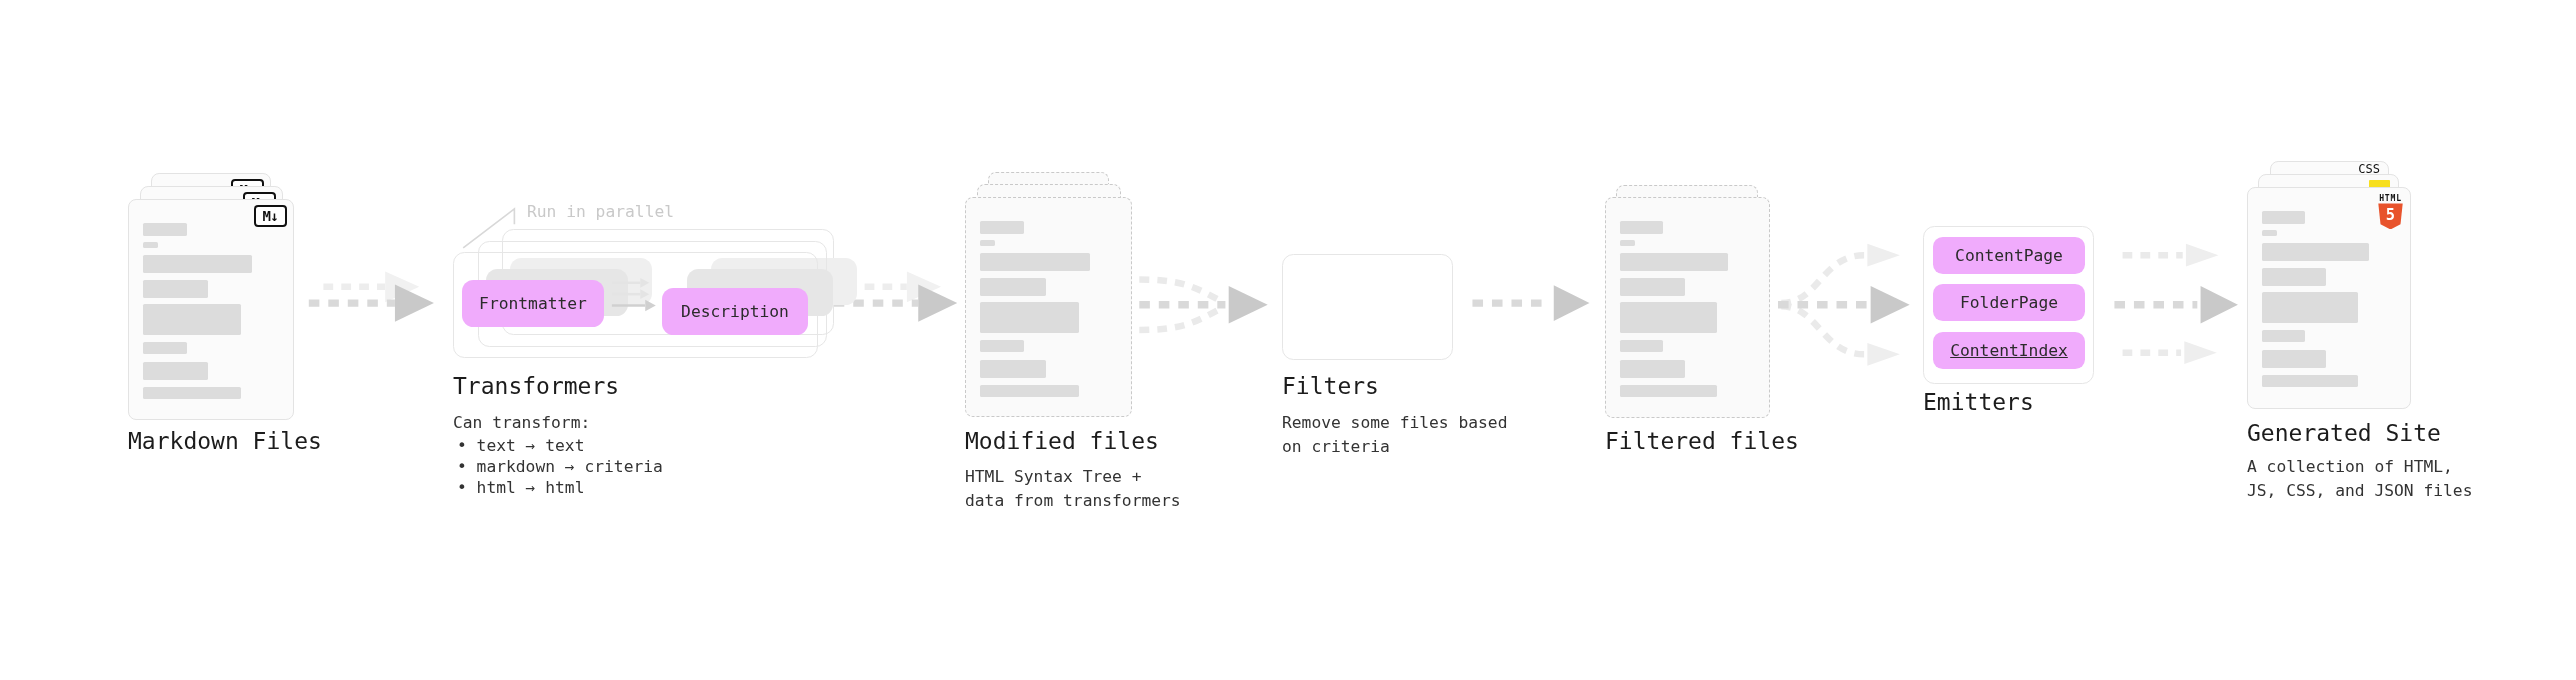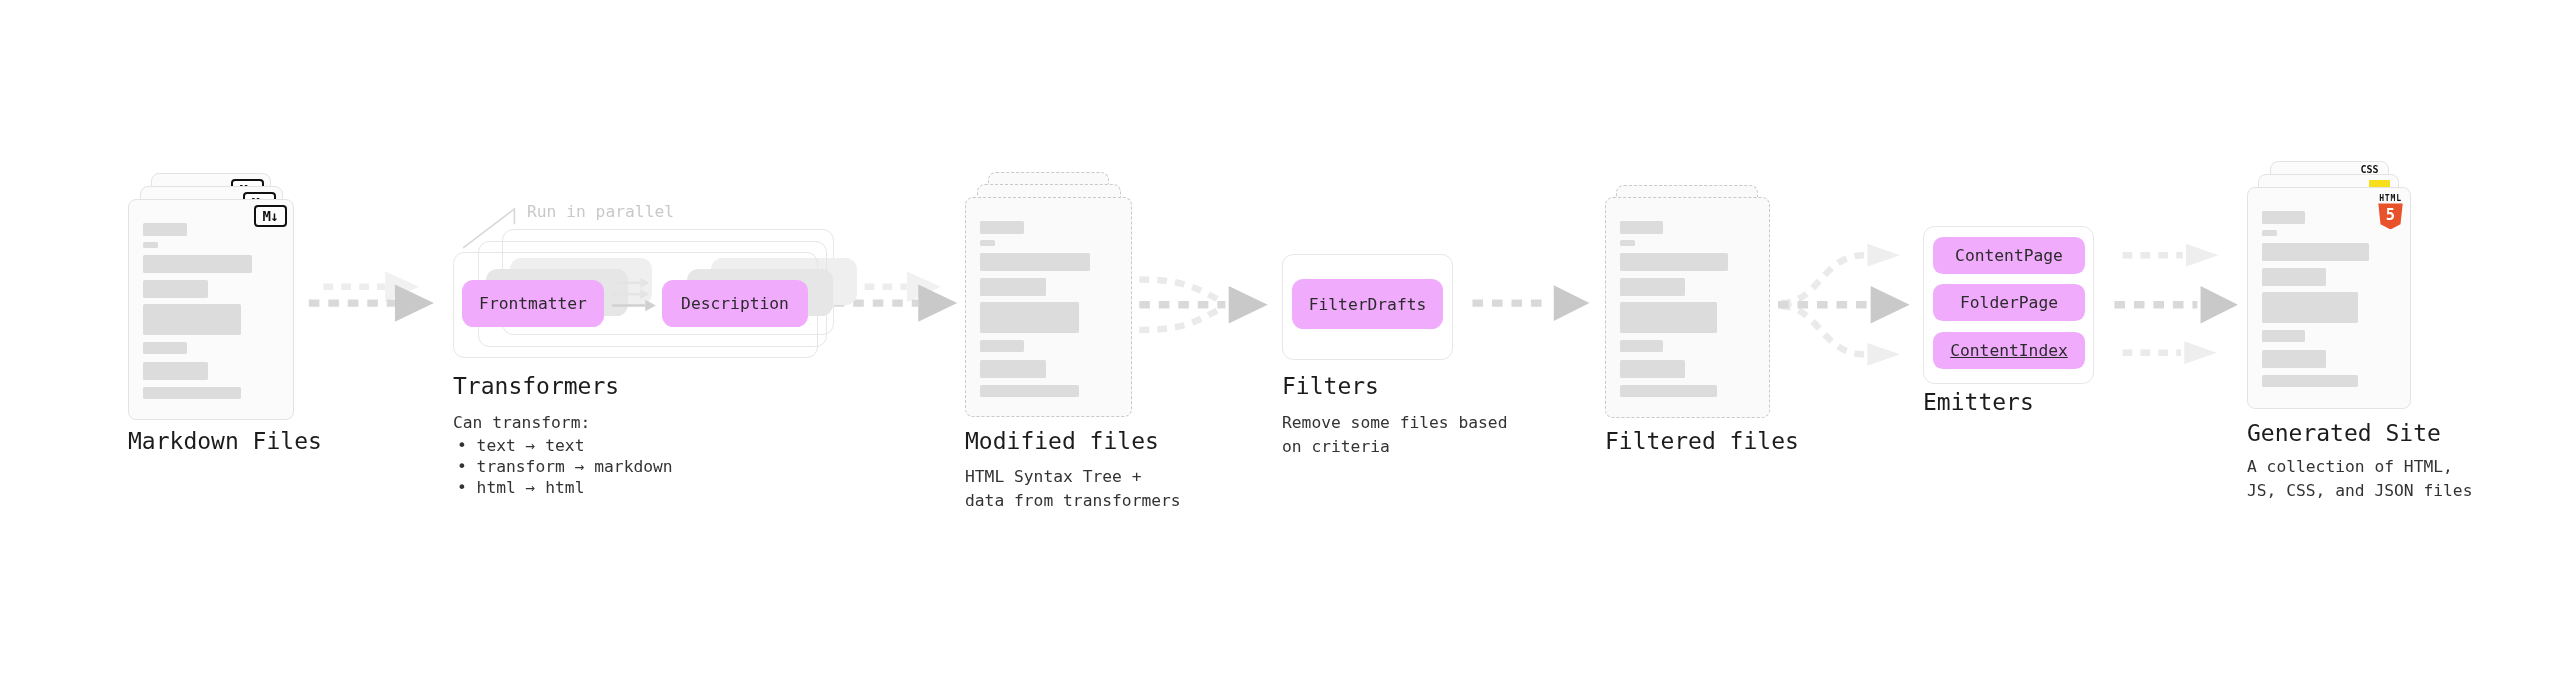--- a/index.html
+++ b/index.html
@@ -38,21 +38,21 @@
   
   .fil-c0{left:1605px;top:197px;width:165px;height:221px;z-index:4;}
   .fil-c1{left:1616px;top:185px;width:142px;height:221px;z-index:3;}
 
   
   .gen-c0{left:2247px;top:187px;width:164px;height:222px;z-index:4;}
   .gen-c1{left:2258px;top:174px;width:141px;height:222px;z-index:3;}
   .gen-c2{left:2270px;top:161px;width:119px;height:222px;z-index:2;}
 
   .gen-css-badge{position:absolute;top:4.1px;right:8.1px;display:flex;flex-direction:column;align-items:center;gap:0.8px;}
-  .css-word{font-size:10px;font-weight:bold;color:#111;line-height:7.3px;}
+  .css-word{font-size:12px;font-weight:normal;color:#111;line-height:7.3px;}
   .css-bar{width:21px;height:3.3px;background:#2563eb;border-radius:0.8px;}
   .gen-js-badge{position:absolute;top:4.9px;right:8.1px;width:21px;height:13px;background:#f7df1e;border-radius:0.8px;}
   .gen-html-badge{position:absolute;top:5.7px;right:7.3px;display:flex;flex-direction:column;align-items:center;gap:1.6px;}
   .html-word{font-size:8.1px;font-weight:bold;letter-spacing:0.8px;color:#111;line-height:8.1px;}
   .html-shield{
     width:24.4px;height:26px;background:#e8532c;color:#fff;font-size:15.4px;font-weight:bold;
     clip-path:polygon(0 0,100% 0,91% 80%,50% 100%,9% 80%);
     display:flex;align-items:center;justify-content:center;padding-bottom:3.3px;box-sizing:border-box;
   }
 
@@ -63,21 +63,21 @@
   .tr-l2{left:502px;top:229px;width:332px;height:106px;z-index:1;}
   .filters-box{left:1282px;top:254px;width:171px;height:106px;background:#fff;z-index:3;}
   .emitters-box{left:1923px;top:226px;width:171px;height:158px;background:#fff;z-index:3;}
 
   
   .pill{
     position:absolute;box-sizing:border-box;border-radius:11.4px;background:#f0abfc;
     color:#2b2b2b;font-size:16.3px;display:flex;align-items:center;justify-content:center;
   }
   .pill-fm   {left:462px;top:280px;width:142px;height:47px;z-index:4;}
-  .pill-ds   {left:662px;top:280px;width:146px;height:47px;z-index:4;text-align:right;}
+  .pill-ds   {left:662px;top:288px;width:146px;height:47px;z-index:4;text-align:right;}
   .pill-fm-g1{left:486px;top:269px;width:142px;height:47px;z-index:2;background:#e6e6e6;}
   .pill-ds-g1{left:687px;top:269px;width:146px;height:47px;z-index:2;background:#e6e6e6;}
   .pill-fm-g2{left:510px;top:258px;width:142px;height:47px;z-index:1;background:#efefef;}
   .pill-ds-g2{left:711px;top:258px;width:146px;height:47px;z-index:1;background:#efefef;}
   .pill-filter{left:1292px;top:279px;width:151px;height:50px;z-index:4;}
   .pill-em{left:1933px;width:152px;height:37px;border-radius:9.8px;z-index:4;}
   .pill-em-0{top:237px;}
   .pill-em-1{top:284px;}
   .pill-em-2{top:332px;text-decoration:underline;}
 
@@ -175,21 +175,21 @@
   <div class="pill pill-ds-g2"></div>
   <div class="pill pill-fm-g1"></div>
   <div class="pill pill-ds-g1"></div>
   <div class="pill pill-fm">Frontmatter</div>
   <div class="pill pill-ds">Description</div>
   <div class="annotation">Run in parallel</div>
   <div class="lbl" style="left:453px;top:373px">Transformers</div>
   <div class="sub" style="left:453px;top:412px;line-height:21px">Can transform:</div>
   <div class="bullets" style="left:457px;top:435px">
     <div>• text → text</div>
-    <div>• transform → markdown</div>
+    <div>• markdown → criteria</div>
     <div>• html → html</div>
   </div>
 
   <div class="file-card dashed mod-c2"></div>
   <div class="file-card dashed mod-c1"></div>
   <div class="file-card dashed mod-c0">
     <div class="bars">
         <div class="bar" style="width: 32%; height: 13px; margin-bottom: 5.7px;"></div>
         <div class="bar" style="width: 11%; height: 6.5px; margin-bottom: 7.3px;"></div>
         <div class="bar" style="width: 80%; height: 18px; margin-bottom: 6.5px;"></div>
@@ -198,21 +198,20 @@
         <div class="bar" style="width: 32%; height: 12.2px; margin-bottom: 8.1px;"></div>
         <div class="bar" style="width: 48%; height: 18px; margin-bottom: 6.5px;"></div>
         <div class="bar" style="width: 72%; height: 12.2px; margin-bottom: 0px;"></div>
       </div>
   </div>
   <div class="lbl" style="left:965px;top:428px">Modified files</div>
   <div class="sub" style="left:965px;top:465px">HTML Syntax Tree +
 data from transformers</div>
 
   <div class="outline-box filters-box"></div>
-  <div class="pill pill-filter">FilterDrafts</div>
   <div class="lbl" style="left:1282px;top:373px">Filters</div>
   <div class="sub" style="left:1282px;top:411px">Remove some files based
 on criteria</div>
 
   <div class="file-card dashed fil-c1"></div>
   <div class="file-card dashed fil-c0">
     <div class="bars">
         <div class="bar" style="width: 32%; height: 13px; margin-bottom: 5.7px;"></div>
         <div class="bar" style="width: 11%; height: 6.5px; margin-bottom: 7.3px;"></div>
         <div class="bar" style="width: 80%; height: 18px; margin-bottom: 6.5px;"></div>

